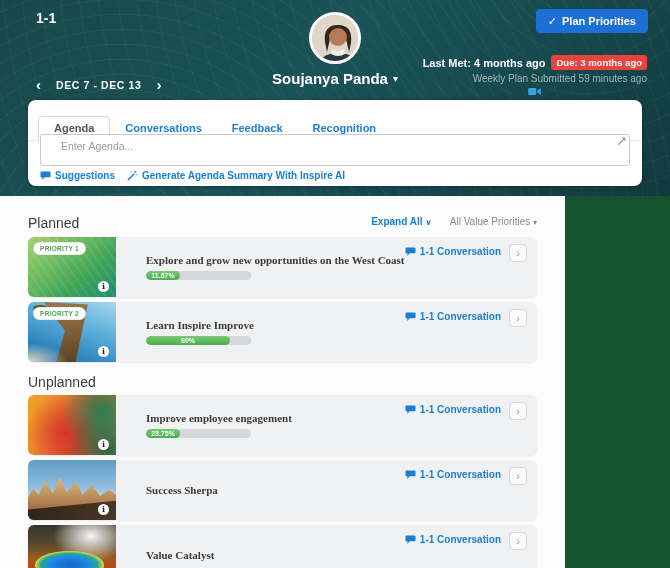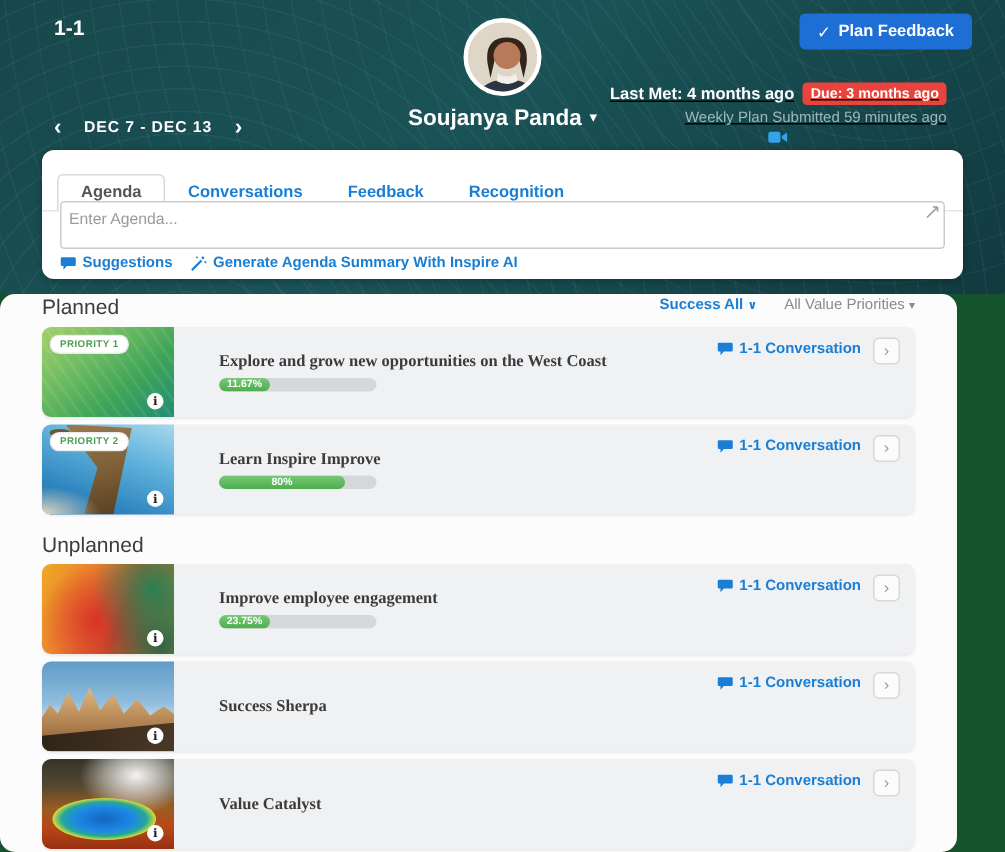--- a/index.html
+++ b/index.html
@@ -25,50 +25,50 @@
   .avatar {
     position:absolute; left:50%; top:12px; transform:translateX(-50%);
     width:52px; height:52px; border-radius:50%; border:3px solid #fff; overflow:hidden;
     background:#ded6c6;
   }
   .person-row { position:absolute; left:0; top:70px; width:100%; text-align:center; color:#fff; font-size:15px; font-weight:bold; }
   .person-row .caret { font-size:10px; margin-left:5px; vertical-align:2px; }
   .date-nav { position:absolute; left:36px; top:79px; display:flex; align-items:center; gap:15px; color:#fff; }
   .date-nav .chev { font-size:15px; font-weight:bold; line-height:12px; cursor:pointer; }
   .date-label { font-size:10.5px; letter-spacing:.6px; font-weight:bold; }
-  .meta { position:absolute; right:39px; top:55px; text-align:right;text-decoration:underline; }
+  .meta { position:absolute; right:23px; top:55px; text-align:right; }
   .meta-line1 { display:flex; align-items:center; justify-content:flex-end; gap:6px; }
   .last-met { color:#fff; font-size:11px; font-weight:bold; }
   .due-badge { background:#e8433c; color:#fff; font-size:9.5px; font-weight:bold; padding:2px 5px; border-radius:3px; }
   .submitted-note { color:#9fb8ba; font-size:10px; margin-top:3px; }
   .job-aid { color:#35a3e8; font-size:10.5px; font-weight:bold; margin-top:3px; display:flex; justify-content:flex-end; align-items:center; gap:4px; cursor:pointer;flex-direction:column; }
 
   
   .panel {
     position:absolute; left:28px; top:100px; width:614px; height:86px;
     background:#fff; border-radius:8px; box-shadow:0 1px 5px rgba(0,0,0,.28);
   }
   .tab-row { position:relative; height:41px; padding:4px 0 0 10px; border-bottom:1px solid #e6e6e6; display:flex; align-items:flex-end; }
   .tab { font-size:11px; font-weight:bold; padding:0 15px; line-height:24px; cursor:pointer; color:#1a7fd4; }
   .tab.active {
     color:#555; background:#fff; border:1px solid #d9d9d9; border-bottom:1px solid #fff;
     border-radius:4px 4px 0 0; margin-bottom:-1px; line-height:23px;
   }
   .agenda-input {
     position:absolute; left:12px; top:34px; width:590px; height:32px;
-    border:1px solid #ccc; border-radius:3px; resize:none; padding:5px 5px;
+    border:1px solid #ccc; border-radius:3px; resize:none; padding:5px 20px;
     font-family:inherit; font-size:10.5px; color:#333;
   }
   .agenda-input::placeholder { color:#9a9a9a; }
   .resize-ic { position:absolute; right:16px; top:37px; pointer-events:none; }
   .panel-links { position:absolute; left:12px; bottom:5px; display:flex; gap:12px; }
   .panel-link { color:#1a7fd4; font-size:10px; font-weight:bold; display:flex; align-items:center; gap:4px; cursor:pointer; }
 
   
-  .content { position:absolute; left:0; top:196px; width:638px; bottom:0; background:#fcfcfc; padding:0 28px 0;border-radius:10px; }
+  .content { position:absolute; left:0; top:196px; width:565px; bottom:0; background:#fcfcfc; padding:18px 28px 0; }
   .section-head { display:flex; justify-content:space-between; align-items:center; line-height:16px; margin-bottom:6px; }
   .section-title { font-size:14px; color:#3c3c3c; font-weight:500; }
   .section-controls { display:flex; align-items:center; gap:18px; }
   .expand-all { color:#1a7fd4; font-size:10px; font-weight:bold; cursor:pointer; }
   .expand-all .v { font-size:8px; }
   .task-pri { color:#8a8a8a; font-size:10px; cursor:pointer; }
   .task-pri .caret { font-size:8px; }
   .unplanned-head { margin-top:12px; margin-bottom:5px; }
 
   .card {
@@ -137,21 +137,21 @@
 
 <div class="screen">
 
   <div class="header">
     <div class="hdr-title">1-1</div>
 
     <span class="gear">⚙</span>
 
     <button class="plan-btn">
       <span>✓</span>
-      <span>Plan Feedback</span>
+      <span>Plan Priorities</span>
     </button>
 
     <div class="avatar">
       <svg width="52" height="52" viewBox="0 0 52 52">
         <rect width="52" height="52" fill="#ded6c6"></rect>
         <path d="M13 27 q-2-17 13-17 q15 0 13 18 l-2 9 -3-13 q-8 5 -16 0 l-3 13z" fill="#33241c"></path>
         <circle cx="26" cy="22" r="9" fill="#b97a5a"></circle>
         <path d="M6 52 q2-14 20-14 q18 0 20 14z" fill="#2b3442"></path>
         <path d="M20 34 q6 4 12 0 l1 5 q-7 4 -14 0z" fill="#f2efe9"></path>
       </svg>
@@ -209,21 +209,21 @@
         </div>
       </div>
     </div>
   </div>
 
   <div class="content">
 
     <div class="section-head">
       <div class="section-title">Planned</div>
       <div class="section-controls">
-        <span class="expand-all"><span>Success All</span> <span class="v">∨</span></span>
+        <span class="expand-all"><span>Expand All</span> <span class="v">∨</span></span>
         <span class="task-pri"><span>All Value Priorities</span> <span class="caret">▾</span></span>
       </div>
     </div>
 
     <div class="card">
       <div class="thumb thumb-green">
         <span class="prio">PRIORITY 1</span>
         <span class="info">i</span>
       </div>
       <div class="card-body">

